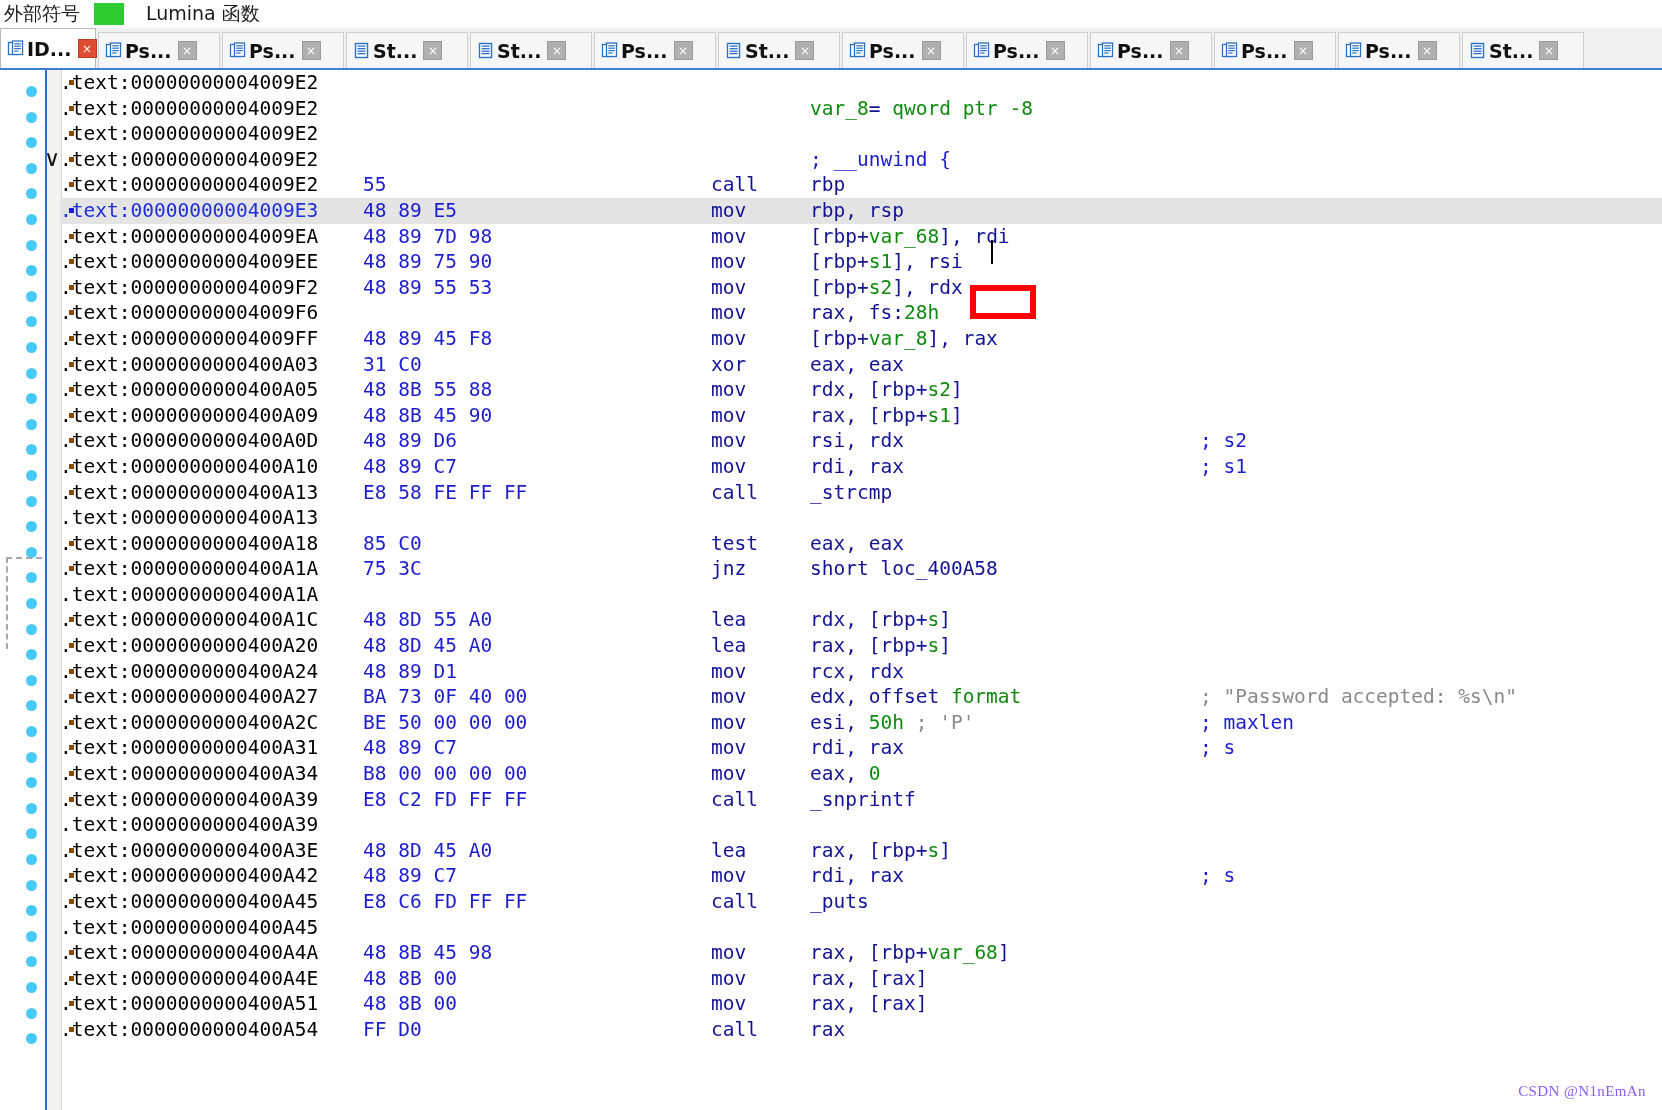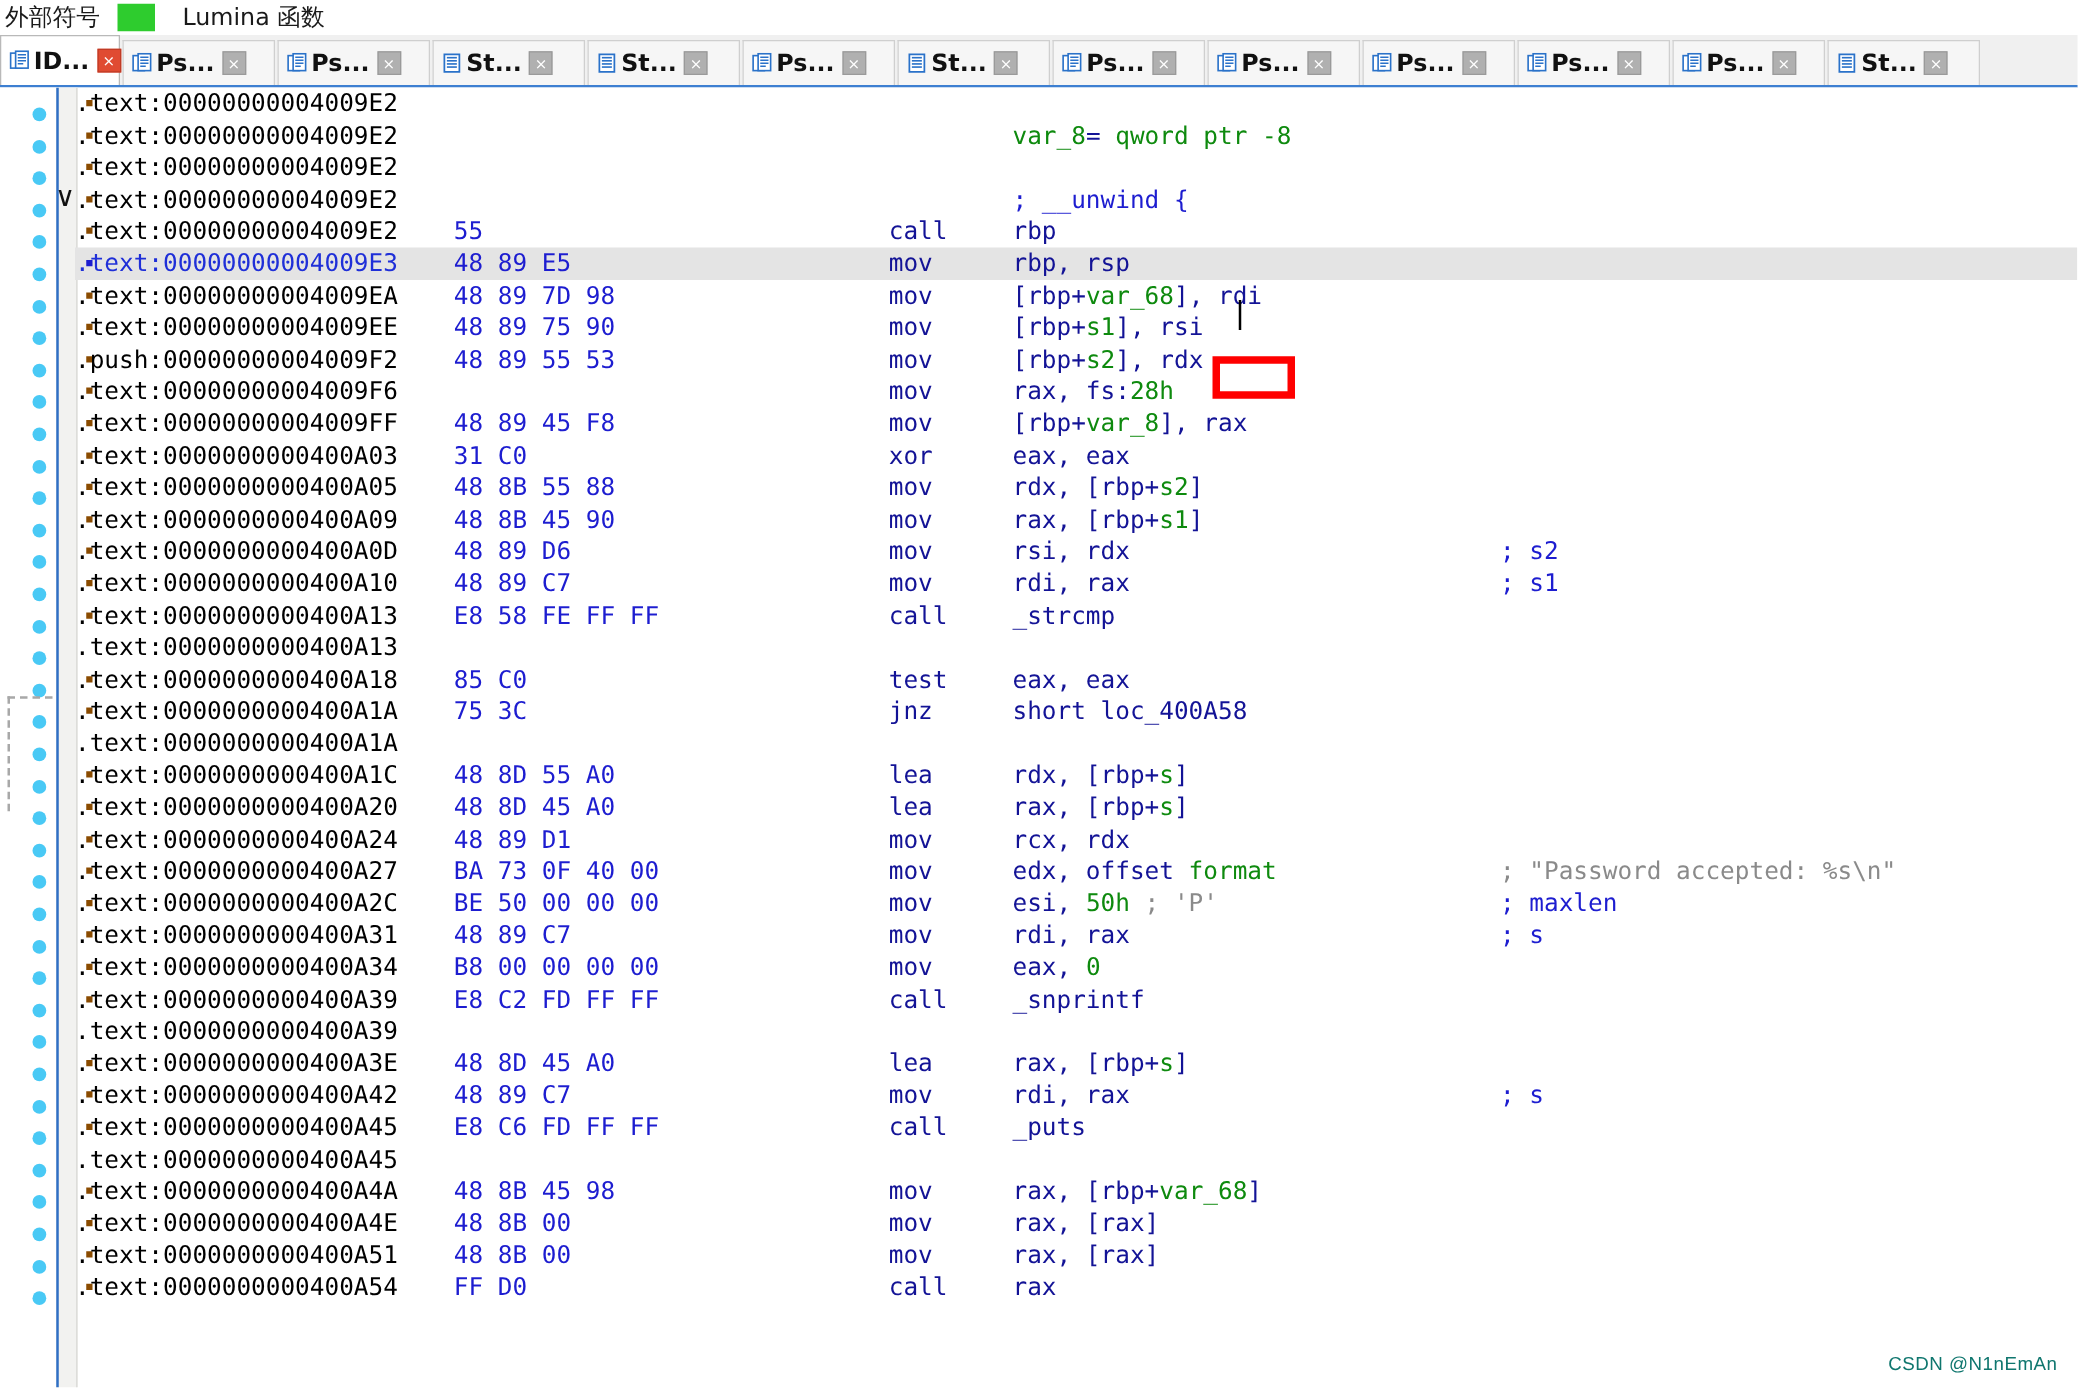--- a/index.html
+++ b/index.html
@@ -143,22 +143,22 @@
     box-sizing:border-box;
     pointer-events:none;
   }
   
   #text-caret{
     position:absolute;left:991px;top:170px;width:2px;height:24px;background:#000;
   }
 
   #watermark{
     position:absolute;right:16px;bottom:10px;
-    font-family:Liberation Sans, sans-serif;
-    font-size:15px;color:#0f766e;letter-spacing:.4px;
+    font-family:Liberation Serif, serif;
+    font-size:15px;color:#8b5cf6;letter-spacing:.4px;
   }
 </style>
 </head>
 <body>
 
 <div id="header-bar">
   <span id="hdr-ext-sym" class="hdr-label">外部符号</span>
   <span id="hdr-green-swatch"></span>
   <span id="hdr-lumina" class="hdr-label">Lumina 函数</span>
 </div>
@@ -369,21 +369,21 @@
 
   <div id="code-area">
       <div class="code-row"><span class="row-marker"></span><span class="col-addr c-addr">.text:00000000004009E2</span></div>
       <div class="code-row"><span class="row-marker"></span><span class="col-addr c-addr">.text:00000000004009E2</span><span class="col-ops"><span class="c-name">var_8</span><span class="c-op">= </span><span class="c-name">qword ptr -8</span></span></div>
       <div class="code-row"><span class="row-marker"></span><span class="col-addr c-addr">.text:00000000004009E2</span></div>
       <div class="code-row"><span class="row-marker"></span><span class="col-addr c-addr">.text:00000000004009E2</span><span class="col-ops"><span class="c-cmt">; __unwind {</span></span></div>
       <div class="code-row"><span class="row-marker"></span><span class="col-addr c-addr">.text:00000000004009E2</span><span class="col-bytes c-bytes">55</span><span class="col-mnem c-mnem">call</span><span class="col-ops"><span class="c-op">rbp</span></span></div>
       <div class="code-row sel"><span class="row-marker"></span><span class="col-addr c-addr">.text:00000000004009E3</span><span class="col-bytes c-bytes">48 89 E5</span><span class="col-mnem c-mnem">mov</span><span class="col-ops"><span class="c-op">rbp, rsp</span></span></div>
       <div class="code-row"><span class="row-marker"></span><span class="col-addr c-addr">.text:00000000004009EA</span><span class="col-bytes c-bytes">48 89 7D 98</span><span class="col-mnem c-mnem">mov</span><span class="col-ops"><span class="c-op">[</span><span class="c-op">rbp+</span><span class="c-name">var_68</span><span class="c-op">], rdi</span></span></div>
       <div class="code-row"><span class="row-marker"></span><span class="col-addr c-addr">.text:00000000004009EE</span><span class="col-bytes c-bytes">48 89 75 90</span><span class="col-mnem c-mnem">mov</span><span class="col-ops"><span class="c-op">[</span><span class="c-op">rbp+</span><span class="c-name">s1</span><span class="c-op">], rsi</span></span></div>
-      <div class="code-row"><span class="row-marker"></span><span class="col-addr c-addr">.push:00000000004009F2</span><span class="col-bytes c-bytes">48 89 55 53</span><span class="col-mnem c-mnem">mov</span><span class="col-ops"><span class="c-op">[</span><span class="c-op">rbp+</span><span class="c-name">s2</span><span class="c-op">], rdx</span></span></div>
+      <div class="code-row"><span class="row-marker"></span><span class="col-addr c-addr">.text:00000000004009F2</span><span class="col-bytes c-bytes">48 89 55 53</span><span class="col-mnem c-mnem">mov</span><span class="col-ops"><span class="c-op">[</span><span class="c-op">rbp+</span><span class="c-name">s2</span><span class="c-op">], rdx</span></span></div>
       <div class="code-row"><span class="row-marker"></span><span class="col-addr c-addr">.text:00000000004009F6</span><span class="col-mnem c-mnem">mov</span><span class="col-ops"><span class="c-op">rax, fs:</span><span class="c-num">28h</span></span></div>
       <div class="code-row"><span class="row-marker"></span><span class="col-addr c-addr">.text:00000000004009FF</span><span class="col-bytes c-bytes">48 89 45 F8</span><span class="col-mnem c-mnem">mov</span><span class="col-ops"><span class="c-op">[</span><span class="c-op">rbp+</span><span class="c-name">var_8</span><span class="c-op">], rax</span></span></div>
       <div class="code-row"><span class="row-marker"></span><span class="col-addr c-addr">.text:0000000000400A03</span><span class="col-bytes c-bytes">31 C0</span><span class="col-mnem c-mnem">xor</span><span class="col-ops"><span class="c-op">eax, eax</span></span></div>
       <div class="code-row"><span class="row-marker"></span><span class="col-addr c-addr">.text:0000000000400A05</span><span class="col-bytes c-bytes">48 8B 55 88</span><span class="col-mnem c-mnem">mov</span><span class="col-ops"><span class="c-op">rdx, [</span><span class="c-op">rbp+</span><span class="c-name">s2</span><span class="c-op">]</span></span></div>
       <div class="code-row"><span class="row-marker"></span><span class="col-addr c-addr">.text:0000000000400A09</span><span class="col-bytes c-bytes">48 8B 45 90</span><span class="col-mnem c-mnem">mov</span><span class="col-ops"><span class="c-op">rax, [</span><span class="c-op">rbp+</span><span class="c-name">s1</span><span class="c-op">]</span></span></div>
       <div class="code-row"><span class="row-marker"></span><span class="col-addr c-addr">.text:0000000000400A0D</span><span class="col-bytes c-bytes">48 89 D6</span><span class="col-mnem c-mnem">mov</span><span class="col-ops"><span class="c-op">rsi, rdx</span></span><span class="col-cmt c-cmt">; s2</span></div>
       <div class="code-row"><span class="row-marker"></span><span class="col-addr c-addr">.text:0000000000400A10</span><span class="col-bytes c-bytes">48 89 C7</span><span class="col-mnem c-mnem">mov</span><span class="col-ops"><span class="c-op">rdi, rax</span></span><span class="col-cmt c-cmt">; s1</span></div>
       <div class="code-row"><span class="row-marker"></span><span class="col-addr c-addr">.text:0000000000400A13</span><span class="col-bytes c-bytes">E8 58 FE FF FF</span><span class="col-mnem c-mnem">call</span><span class="col-ops"><span class="c-sub">_strcmp</span></span></div>
       <div class="code-row"><span class="col-addr c-addr">.text:0000000000400A13</span></div>
       <div class="code-row"><span class="row-marker"></span><span class="col-addr c-addr">.text:0000000000400A18</span><span class="col-bytes c-bytes">85 C0</span><span class="col-mnem c-mnem">test</span><span class="col-ops"><span class="c-op">eax, eax</span></span></div>

